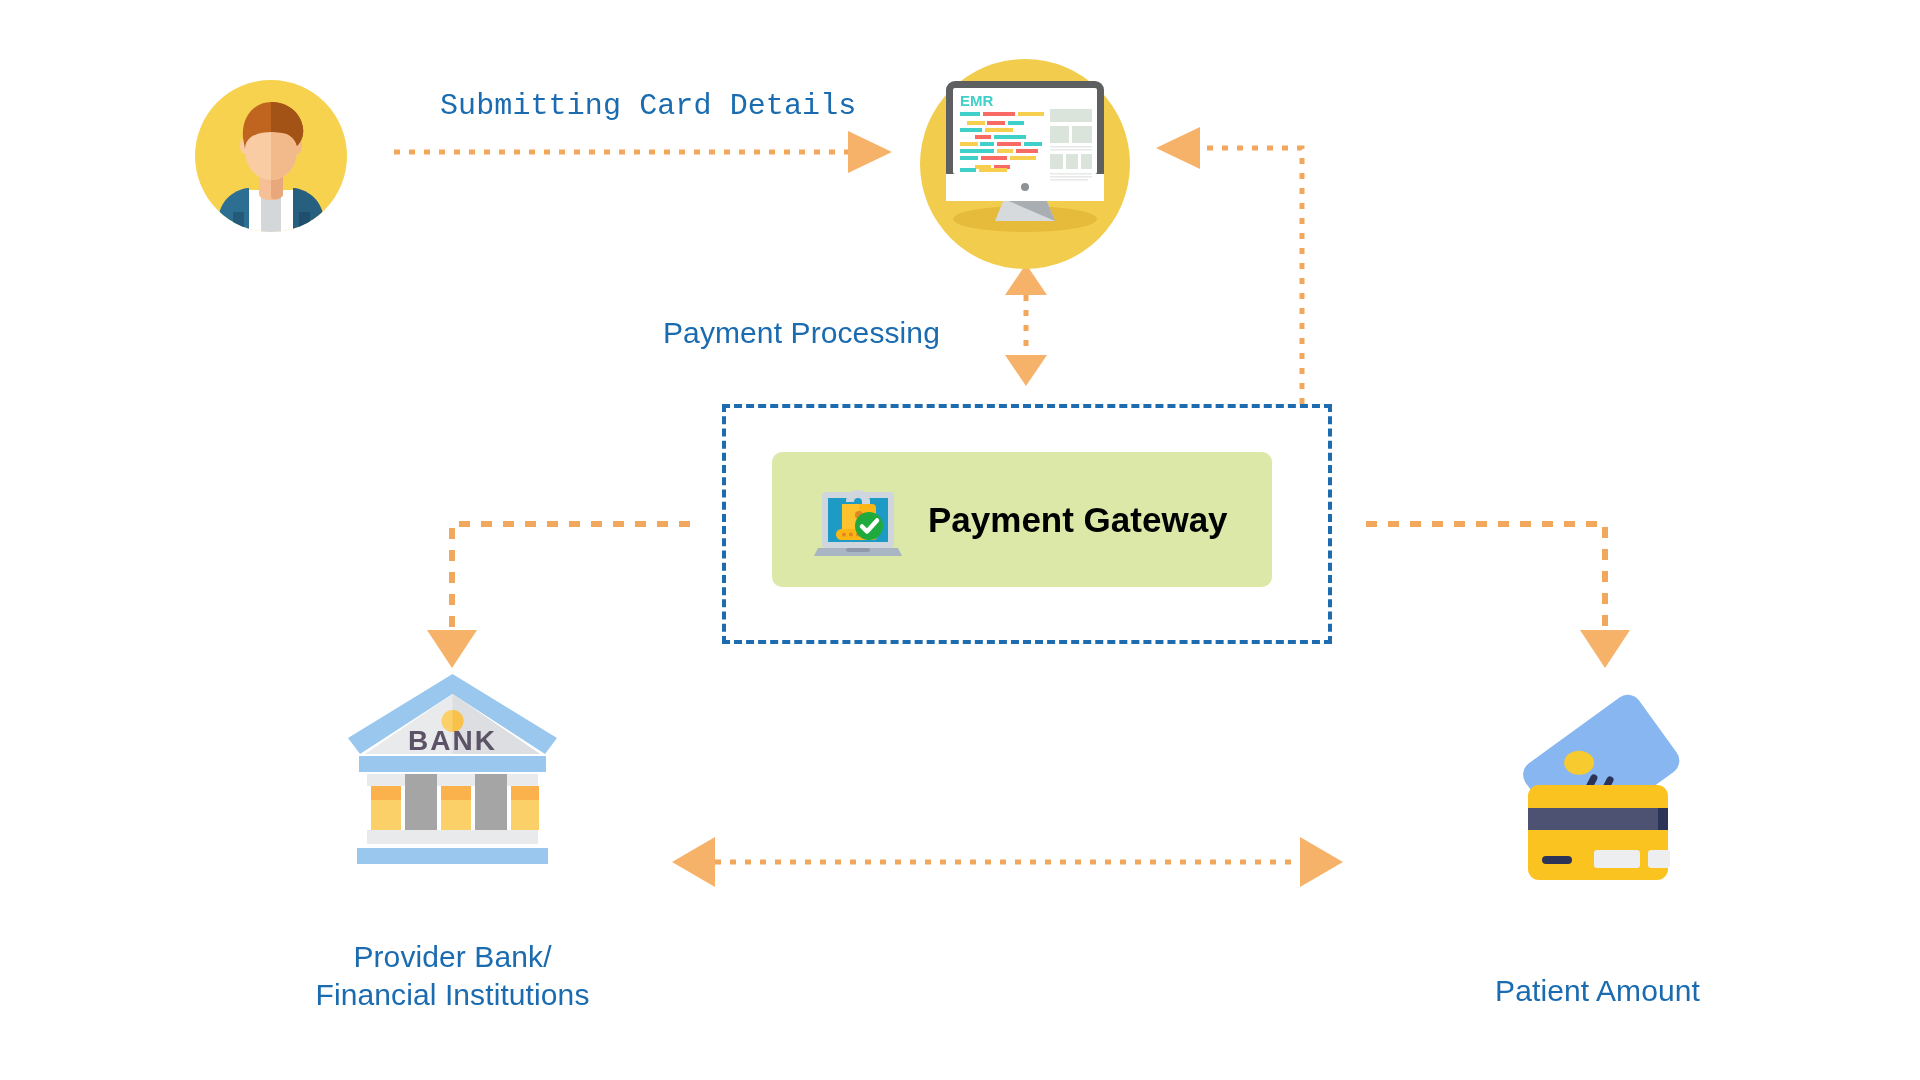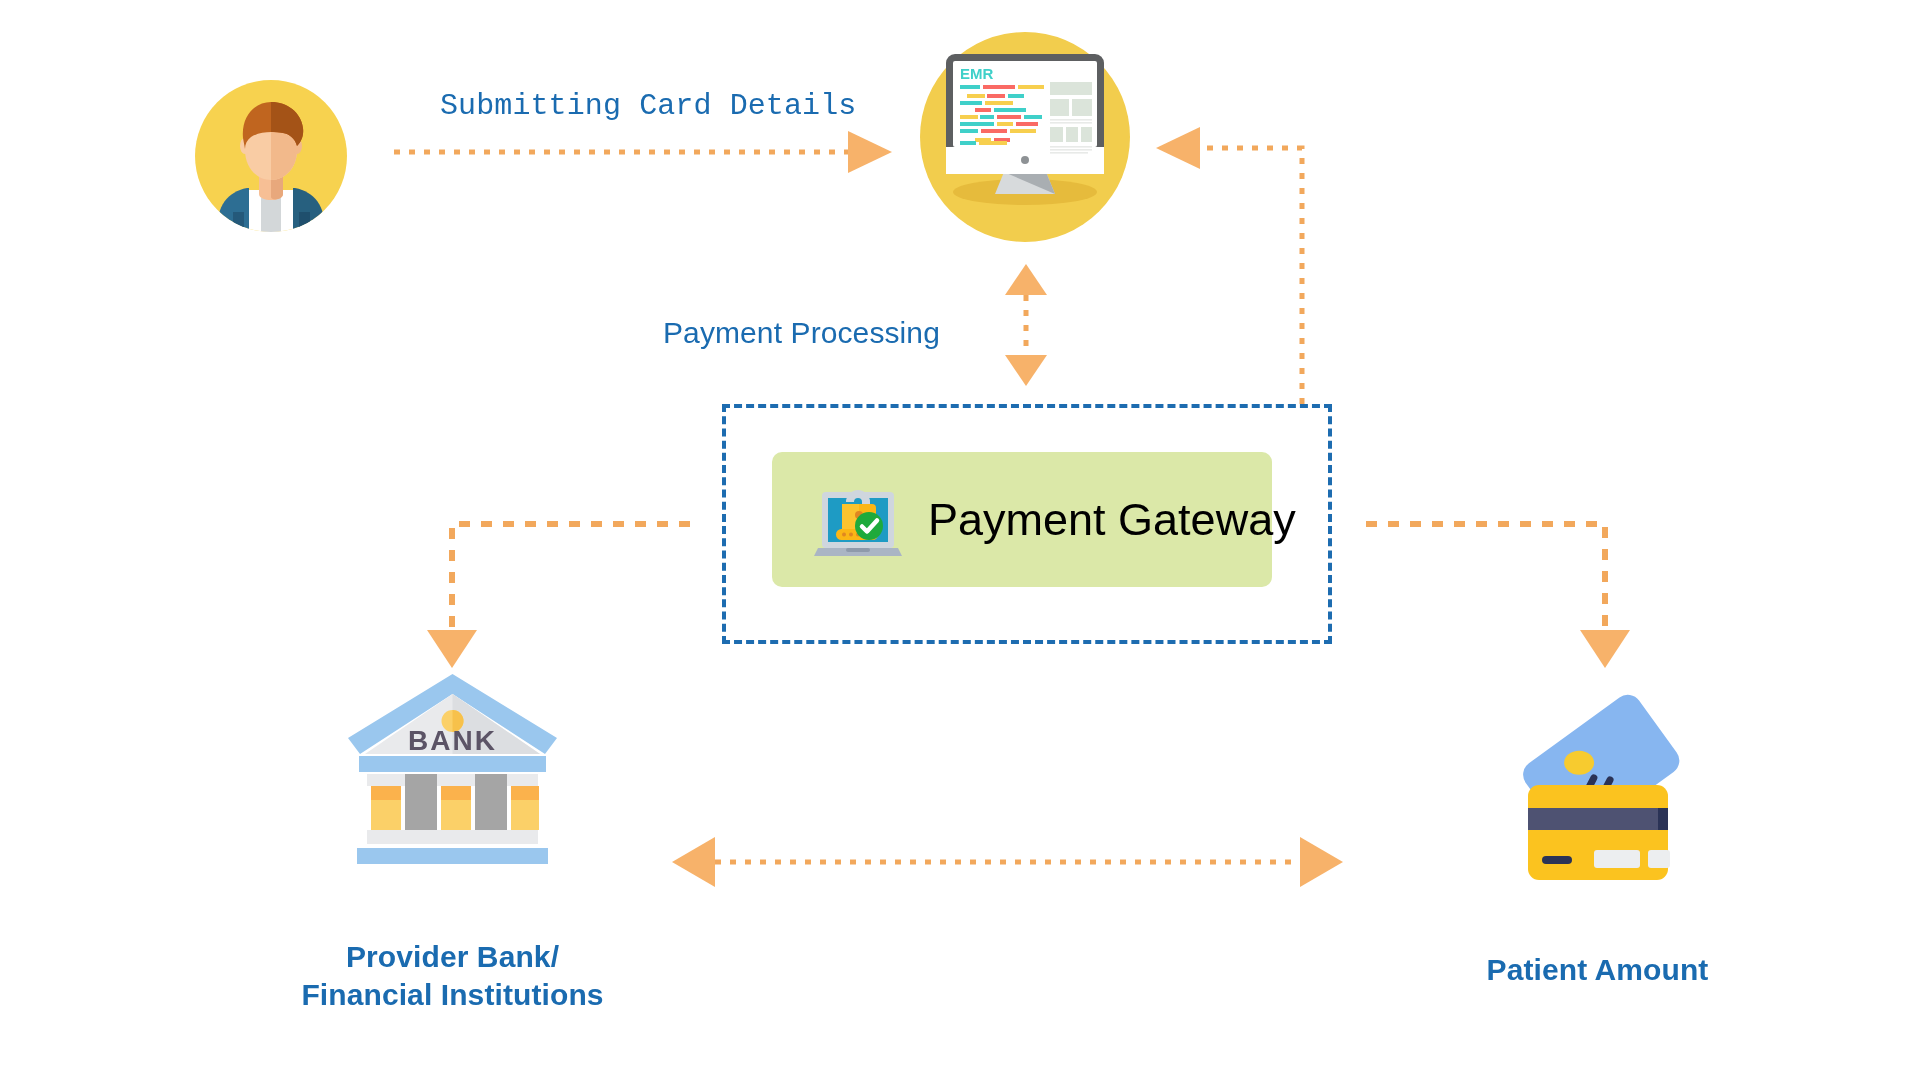--- a/index.html
+++ b/index.html
@@ -25,28 +25,28 @@
   .label {
     position: absolute;
     color: #1a6bb0;
     font-family: "Liberation Sans", sans-serif;
     font-size: 30px;
     font-weight: 400;
     white-space: pre;
     line-height: 1.25;
     letter-spacing: 0.1px;
   }
-  .label.center { text-align: center; font-weight: bold; }
+  .label.center { text-align: center; }
 
   
   #avatar-wrap { left: 195px; top: 80px; width: 152px; height: 152px; }
   #avatar-wrap svg { display: block; }
 
   
-  #emr-wrap { left: 920px; top: 32px; width: 210px; height: 210px; }
+  #emr-wrap { left: 920px; top: 59px; width: 210px; height: 210px; }
   #emr-wrap svg { display: block; }
 
   
   #gateway-dashed {
     left: 722px; top: 404px;
     width: 610px; height: 240px;
     border: 4px dashed #1d6cb0;
     box-sizing: border-box;
   }
   #gateway-card {
@@ -58,22 +58,22 @@
     display: flex;
     align-items: center;
     padding-left: 38px;
     box-sizing: border-box;
   }
   #gateway-icon { width: 96px; height: 96px; flex: 0 0 96px; }
   #gateway-icon svg { display: block; }
   #gateway-title {
     margin-left: 22px;
     color: #000000;
-    font-size: 45px;
-    font-weight: normal;
+    font-size: 35px;
+    font-weight: bold;
     font-family: "Liberation Sans", sans-serif;
     white-space: nowrap;
   }
 
   
   #bank-wrap { left: 345px; top: 668px; width: 215px; height: 205px; }
   #bank-wrap svg { display: block; }
 
   
   #card-wrap { left: 1510px; top: 690px; width: 175px; height: 200px; }
@@ -100,21 +100,21 @@
     stroke-dasharray: 11 11;
   }
   .arrowhead { fill: #f7b26a; }
 
   
   #lbl-submitting { left: 440px; top: 88px; font-family: Liberation Mono, monospace; }
   #lbl-status     { left: 1322px; top: 218px; }
   #lbl-processing { left: 663px; top: 314px; }
   #lbl-secured    { left: 848px; top: 790px; }
   #lbl-bank       { left: 280px; top: 938px; width: 345px; }
-  #lbl-patient    { left: 1445px; top: 951px; width: 305px; }
+  #lbl-patient    { left: 1445px; top: 972px; width: 305px; }
 </style>
 </head>
 <body>
 
 <div id="stage">
 
   <svg id="connectors" viewBox="0 0 1920 1080">
 
     <g>
       <line class="dotline" x1="394" y1="152" x2="848" y2="152"></line>

